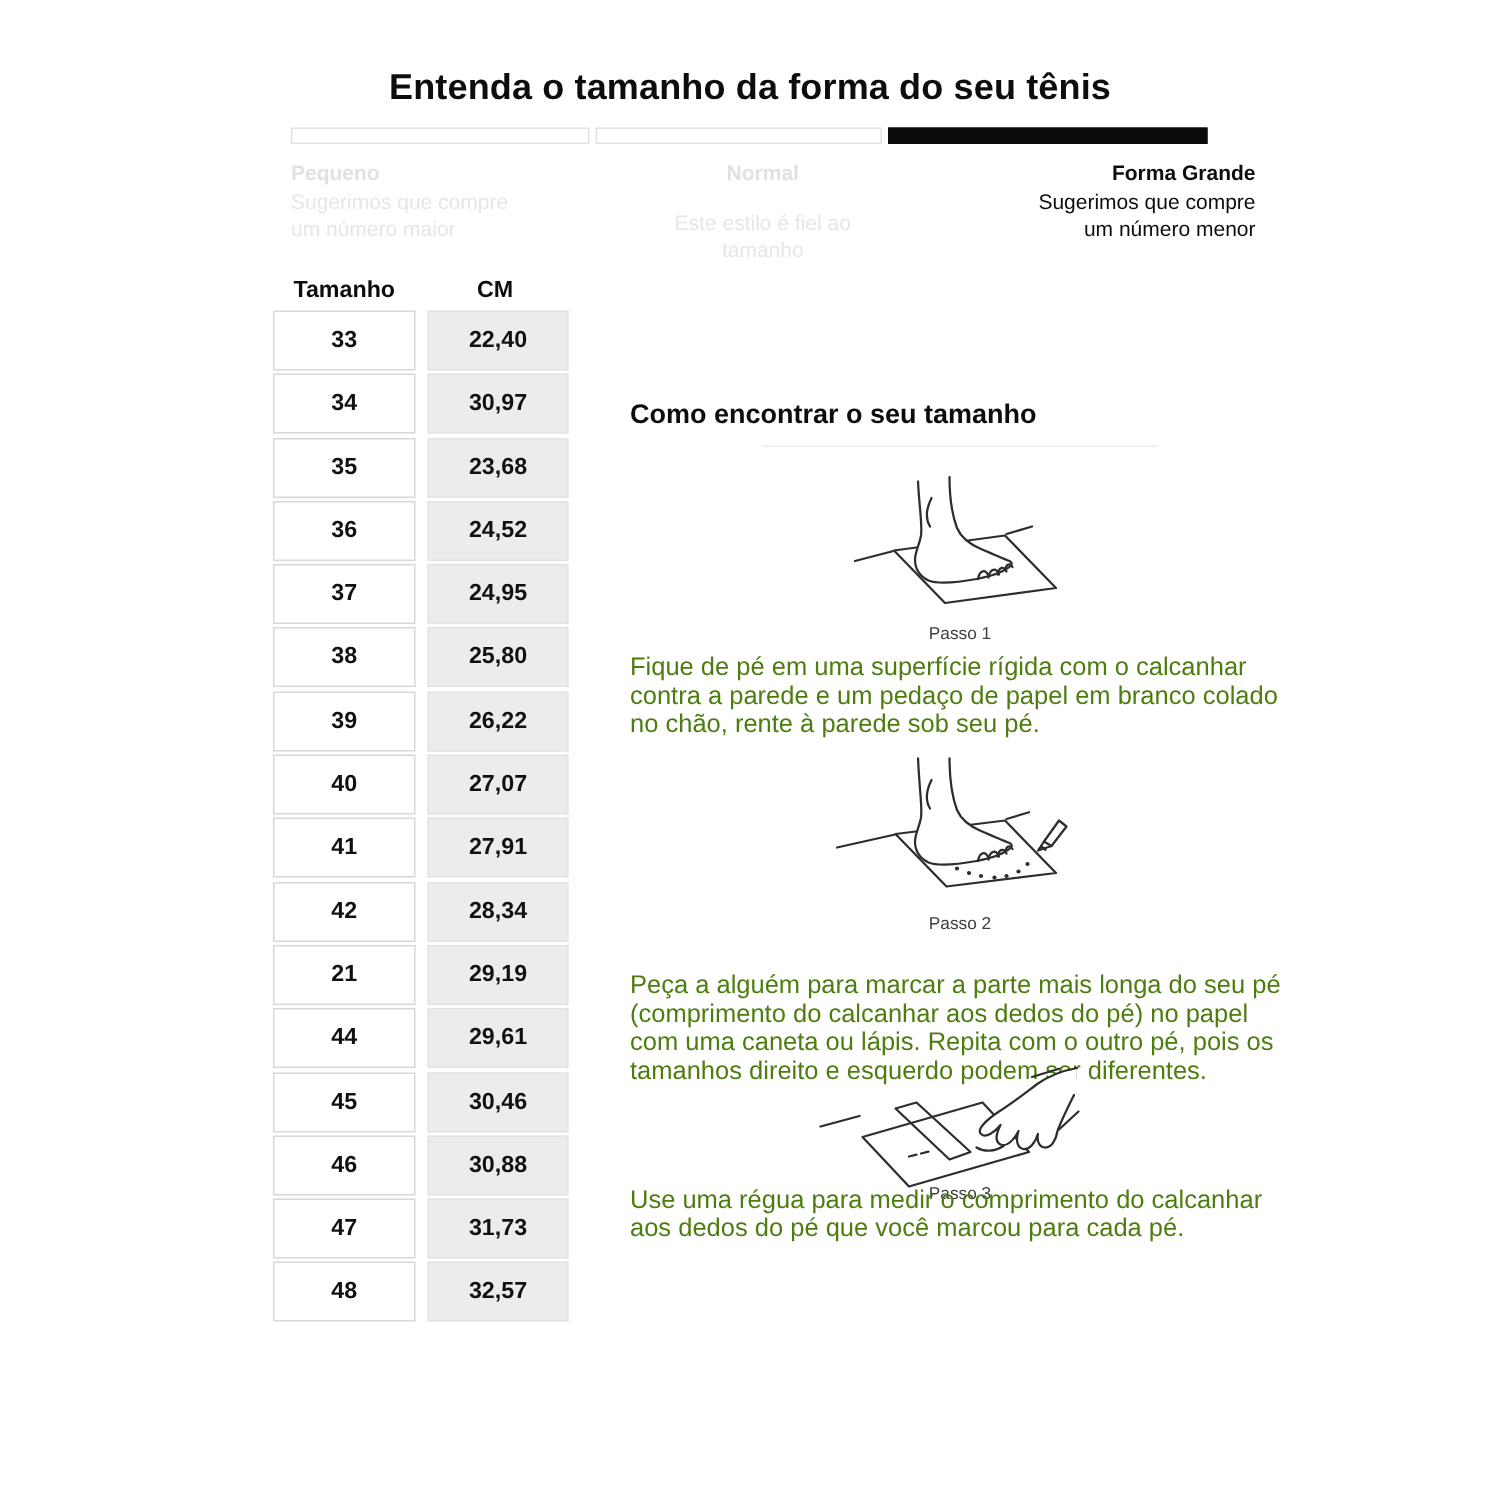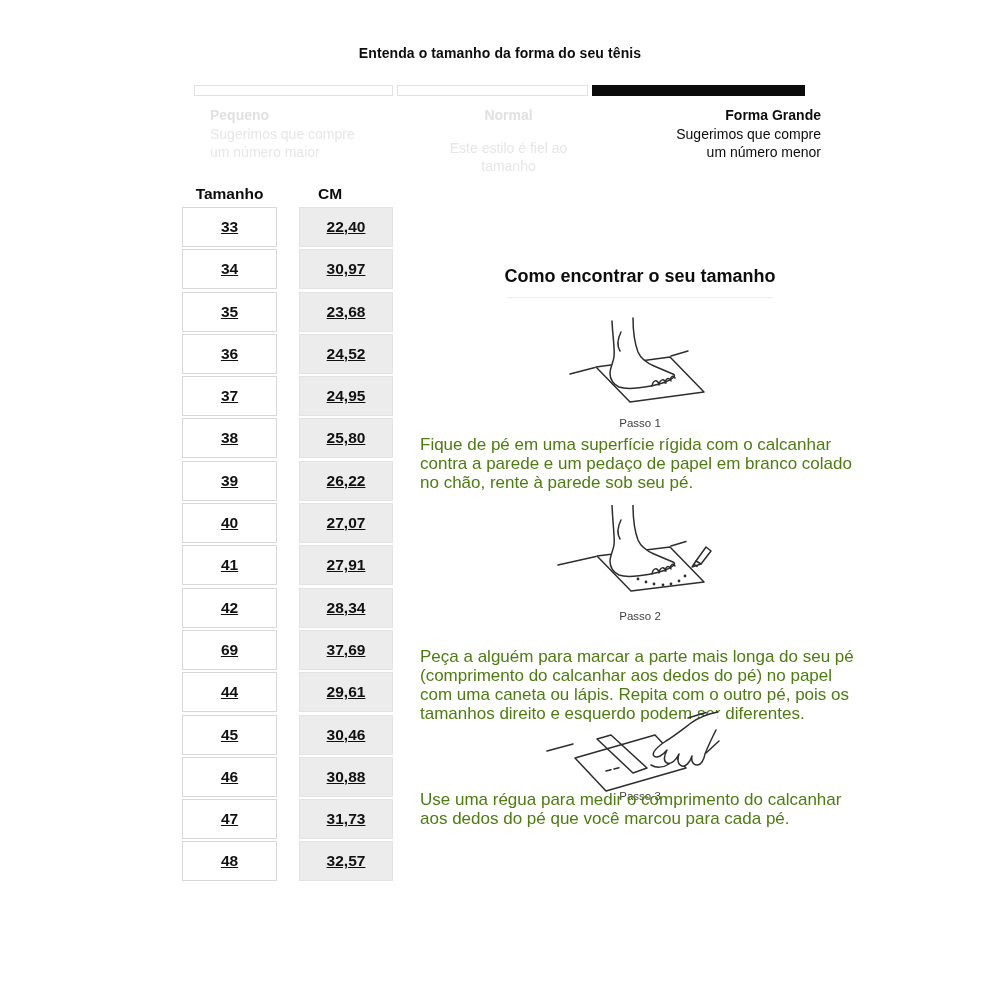--- a/index.html
+++ b/index.html
@@ -4,59 +4,59 @@
 <style>
   html,body{margin:0;padding:0;background:#fff;}
   .canvas{
     position:relative;width:1000px;height:1000px;background:#ffffff;
     font-family:"Liberation Sans",sans-serif;color:#101010;overflow:hidden;
   }
 
   
   .page-title{
     position:absolute;top:45px;left:0;width:1000px;text-align:center;
-    font-size:14px;font-weight:700;letter-spacing:.1px;color:#0d0d0d;
+    font-size:24px;font-weight:700;letter-spacing:.1px;color:#0d0d0d;
   }
   .scale{
     position:absolute;left:194px;top:85px;width:611px;
     display:grid;grid-template-columns:199px 191px 213px;column-gap:4px;
   }
   .seg{height:11px;background:#fff;border:1px solid #e2e2e2;box-sizing:border-box;}
   .seg.active{background:#0b0b0b;border-color:#0b0b0b;}
   .scale-labels{
-    position:absolute;left:210px;top:106px;width:611px;
-    display:grid;grid-template-columns:199px 191px 213px;column-gap:4px;
+    position:absolute;left:194px;top:106px;width:611px;
+    display:grid;grid-template-columns:199px 191px 213px;column-gap:20px;
     font-size:14px;line-height:18.5px;
   }
   .slabel{color:#e1e1e1;}
   .slabel .name{font-weight:700;}
   .slabel .desc{white-space:pre-line;color:#e6e6e6;}
   .slabel.center{text-align:center;}
   .slabel.center .desc{margin:14px auto;}
   .slabel.right{text-align:right;}
   .slabel.active{color:#0d0d0d;}
   .slabel.active .desc{color:#0d0d0d;}
 
   
   .size-table{position:absolute;left:182px;top:181px;}
   .thead{
     display:grid;grid-template-columns:95px 94px;column-gap:6px;
     font-weight:700;font-size:15.5px;height:26px;align-items:center;text-align:center;color:#0c0c0c;
   }
-  .trow{display:grid;grid-template-columns:95px 94px;column-gap:22px;margin-bottom:2.3px;text-decoration:underline;}
+  .trow{display:grid;grid-template-columns:95px 94px;column-gap:8px;margin-bottom:2.3px;}
   .cell{
     height:40px;display:flex;align-items:center;justify-content:center;
     font-weight:700;font-size:15.5px;box-sizing:border-box;color:#111;
   }
   .cell.size{background:#fff;border:1px solid #d8d8d8;}
   .cell.cm{background:#ececec;border:1px solid #e3e3e3;}
 
   
   .guide{position:absolute;left:420px;top:0;width:440px;height:1000px;}
-  .guide-title{position:absolute;top:266px;width:100%;text-align:center;font-size:18px;font-weight:700;color:#0d0d0d;}
+  .guide-title{position:absolute;top:266px;width:100%;text-align:left;font-size:18px;font-weight:700;color:#0d0d0d;}
   .guide-divider{position:absolute;top:297px;left:88px;width:264px;height:1px;background:#ededed;}
   .illus{position:absolute;left:50%;transform:translateX(-50%);}
   .step-caption{position:absolute;width:100%;text-align:center;font-size:11.5px;color:#3f3f3f;}
   .step-text{
     position:absolute;width:100%;text-align:left;font-size:17px;line-height:19px;
     color:#4d7c0f;white-space:pre-line;
   }
   #illus1{top:310px;} #cap1{top:417px;} #txt1{top:435px;}
   #illus2{top:505px;} #cap2{top:610px;} #txt2{top:628px;margin-top:19px;}
   #illus3{top:708px;} #cap3{top:790px;} #txt3{top:762px;margin-top:28px;}
@@ -135,22 +135,22 @@
         </div>
         <div class="trow">
           <div class="cell size">41</div>
           <div class="cell cm">27,91</div>
         </div>
         <div class="trow">
           <div class="cell size">42</div>
           <div class="cell cm">28,34</div>
         </div>
         <div class="trow">
-          <div class="cell size">69</div>
-          <div class="cell cm">37,69</div>
+          <div class="cell size">21</div>
+          <div class="cell cm">29,19</div>
         </div>
         <div class="trow">
           <div class="cell size">44</div>
           <div class="cell cm">29,61</div>
         </div>
         <div class="trow">
           <div class="cell size">45</div>
           <div class="cell cm">30,46</div>
         </div>
         <div class="trow">

